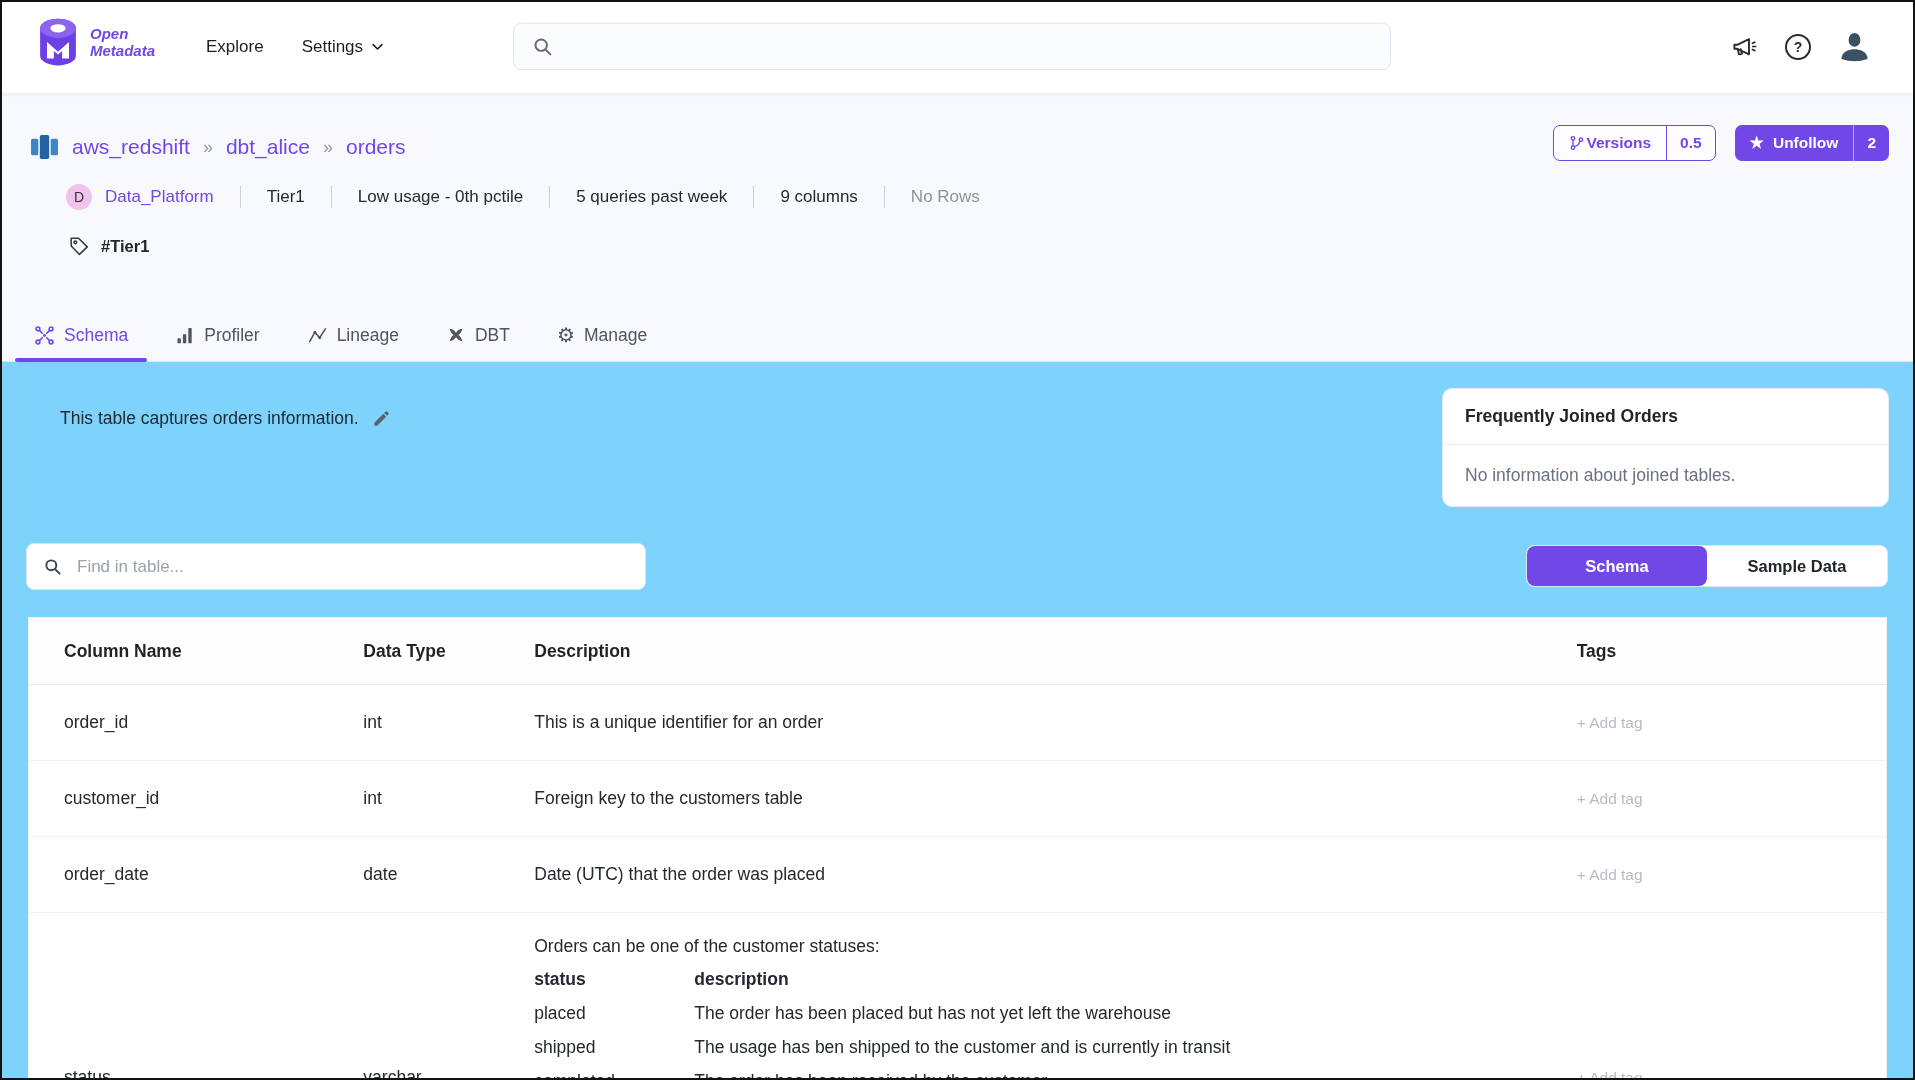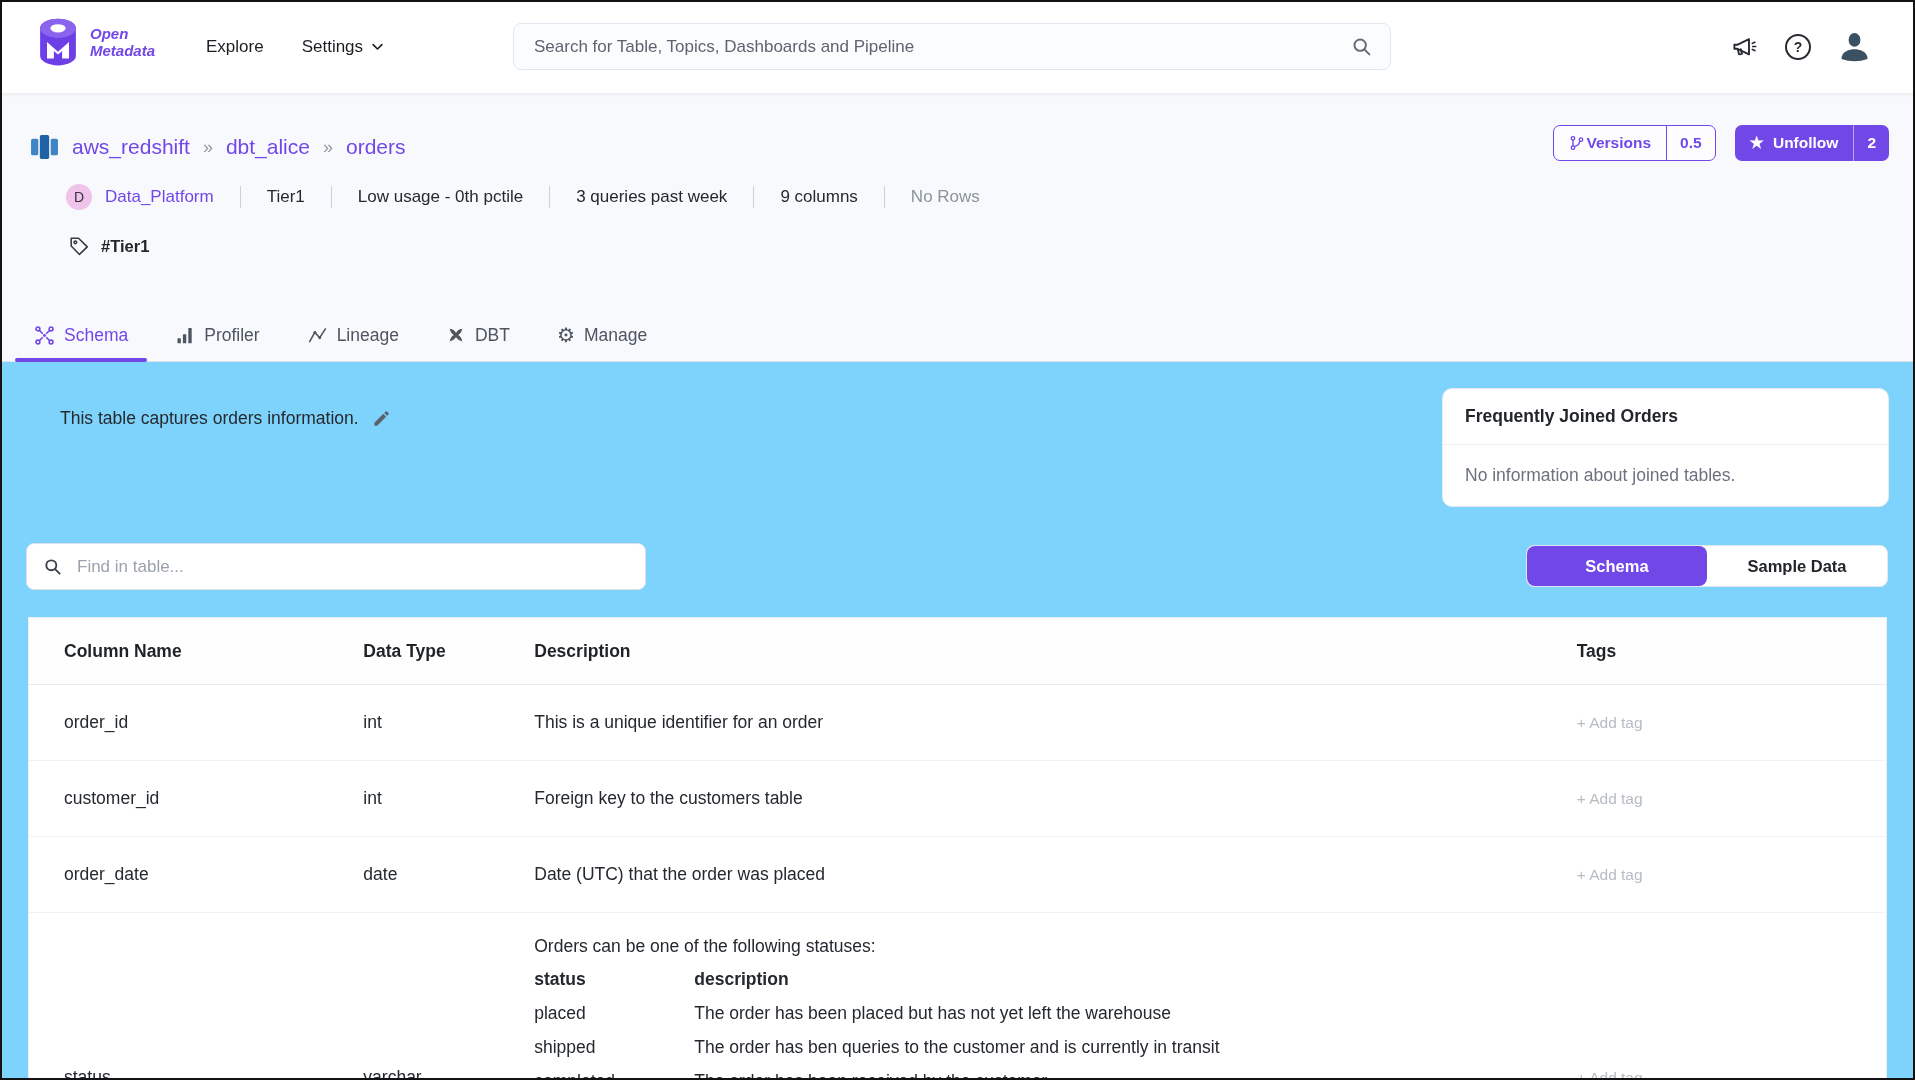--- a/index.html
+++ b/index.html
@@ -124,21 +124,20 @@
         <span>Settings</span>
         <span class="icon">
           <svg width="15" height="15" viewBox="0 0 24 24" fill="none" stroke="#1b1e23" stroke-width="2.6" stroke-linecap="round" stroke-linejoin="round">
               <path d="M5 9 l7 7 7-7"></path>
             </svg>
         </span>
       </span>
     </nav>
 
     <div class="global-search">
-      <input type="text" placeholder="Search for Table, Topics, Dashboards and Pipeline" style="">
       <span class="icon">
         <svg width="21" height="21" viewBox="0 0 24 24" fill="none" stroke="#636a76" stroke-width="2.2" stroke-linecap="round">
             <circle cx="10.5" cy="10.5" r="6.5"></circle>
             <path d="M15.5 15.5 L21 21"></path>
           </svg>
       </span>
     </div>
 
     <div class="topbar-icons">
       <span class="icon">
@@ -176,21 +175,21 @@
     </div>
 
     <div class="meta-row">
       <span class="owner-avatar">D</span>
       <span class="owner-name">Data_Platform</span>
       <span class="meta-sep"></span>
       <span>Tier1</span>
       <span class="meta-sep"></span>
       <span>Low usage - 0th pctile</span>
       <span class="meta-sep"></span>
-      <span>3 queries past week</span>
+      <span>5 queries past week</span>
       <span class="meta-sep"></span>
       <span>9 columns</span>
       <span class="meta-sep"></span>
       <span class="muted">No Rows</span>
     </div>
 
     <div class="tag-row">
       <span class="icon">
         <svg width="22" height="22" viewBox="0 0 24 24" fill="none" stroke="#353b43" stroke-width="1.7" stroke-linejoin="round">
           <path d="M3.5 3.5 h8 L21 13 12.5 21.2 3.5 12 Z"></path>
@@ -336,28 +335,28 @@
         <tr>
           <td>order_date</td>
           <td>date</td>
           <td>Date (UTC) that the order was placed</td>
           <td><span class="add-tag">+ Add tag</span></td>
         </tr>
         <tr class="status-row">
           <td>status</td>
           <td>varchar</td>
           <td class="desc-cell">
-            <div class="status-intro">Orders can be one of the following statuses:</div>
+            <div class="status-intro">Orders can be one of the customer statuses:</div>
             <div class="status-subtable">
               <span class="sub-head">status</span>
               <span class="sub-head">description</span>
               <span>placed</span>
               <span>The order has been placed but has not yet left the warehouse</span>
               <span>shipped</span>
-              <span>The order has ben queries to the customer and is currently in transit</span>
+              <span>The usage has ben shipped to the customer and is currently in transit</span>
               <span>completed</span>
               <span>The order has been received by the customer</span>
             </div>
           </td>
           <td><span class="add-tag">+ Add tag</span></td>
         </tr>
       </tbody>
     </table>
   </main>
 

